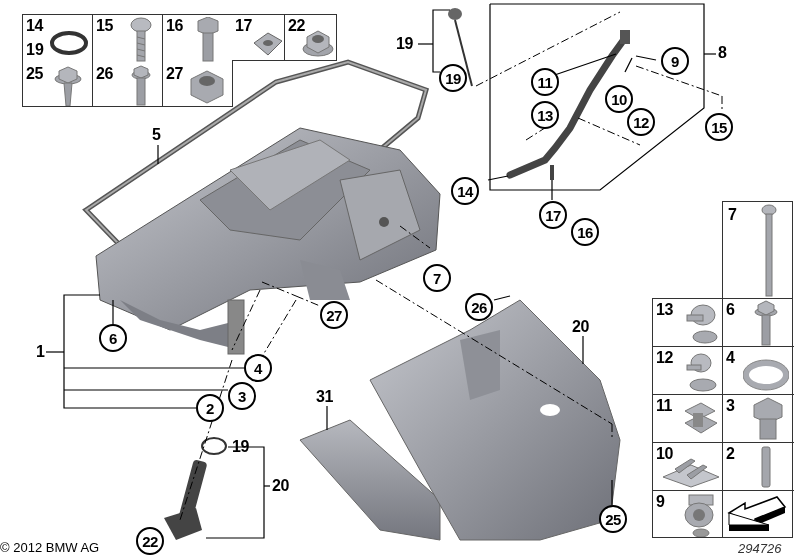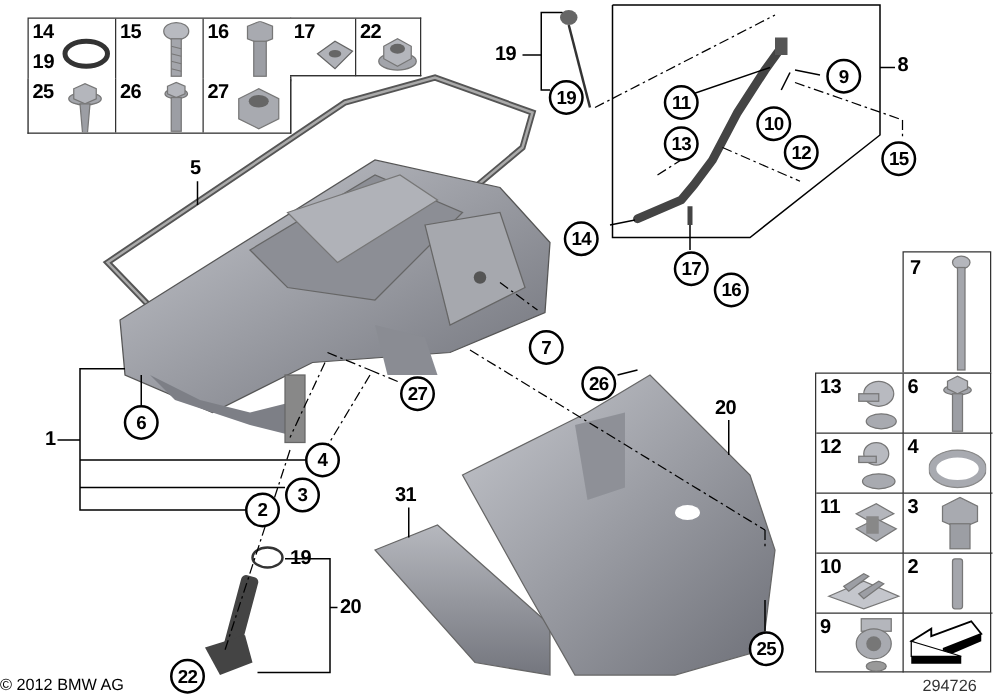--- a/index.html
+++ b/index.html
@@ -9,21 +9,21 @@
   svg.art { position: absolute; left: 0; top: 0; }
   .grid { position: absolute; border: 1px solid #333; background: #fff; }
   .cell { position: absolute; border-right: 1px solid #333; border-bottom: 1px solid #333; }
   .cell .num { position: absolute; left: 3px; top: 2px; font-weight: bold; font-size: 16px; font-family: "Liberation Sans", sans-serif; letter-spacing: -0.5px; }
   .cell .num2 { position: absolute; left: 3px; top: 26px; font-weight: bold; font-size: 16px; }
   .cell svg { position: absolute; }
   .callout { position: absolute; width: 28px; height: 28px; border: 2px solid #000; border-radius: 50%; background: #fff;
              display: flex; align-items: center; justify-content: center; font-weight: bold; font-size: 15px; letter-spacing: -0.5px; }
   .plain { position: absolute; font-weight: bold; font-size: 16px; letter-spacing: -0.5px; }
   .footer-left { position: absolute; left: 0; top: 540px; font-size: 13px; }
-  .footer-right { position: absolute; left: 738px; top: 541px; font-size: 13px; color: #333; }
+  .footer-right { position: absolute; left: 738px; top: 541px; font-size: 13px; color: #333; font-style: italic; }
 </style>
 </head>
 <body>
 
 <div id="stage">
 
   <div class="grid" style="left:22px; top:14px; width:211px; height:93px;">
 
     <div class="cell" style="left:0; top:0; width:70px; height:50px;">
       <span class="num">14</span>

